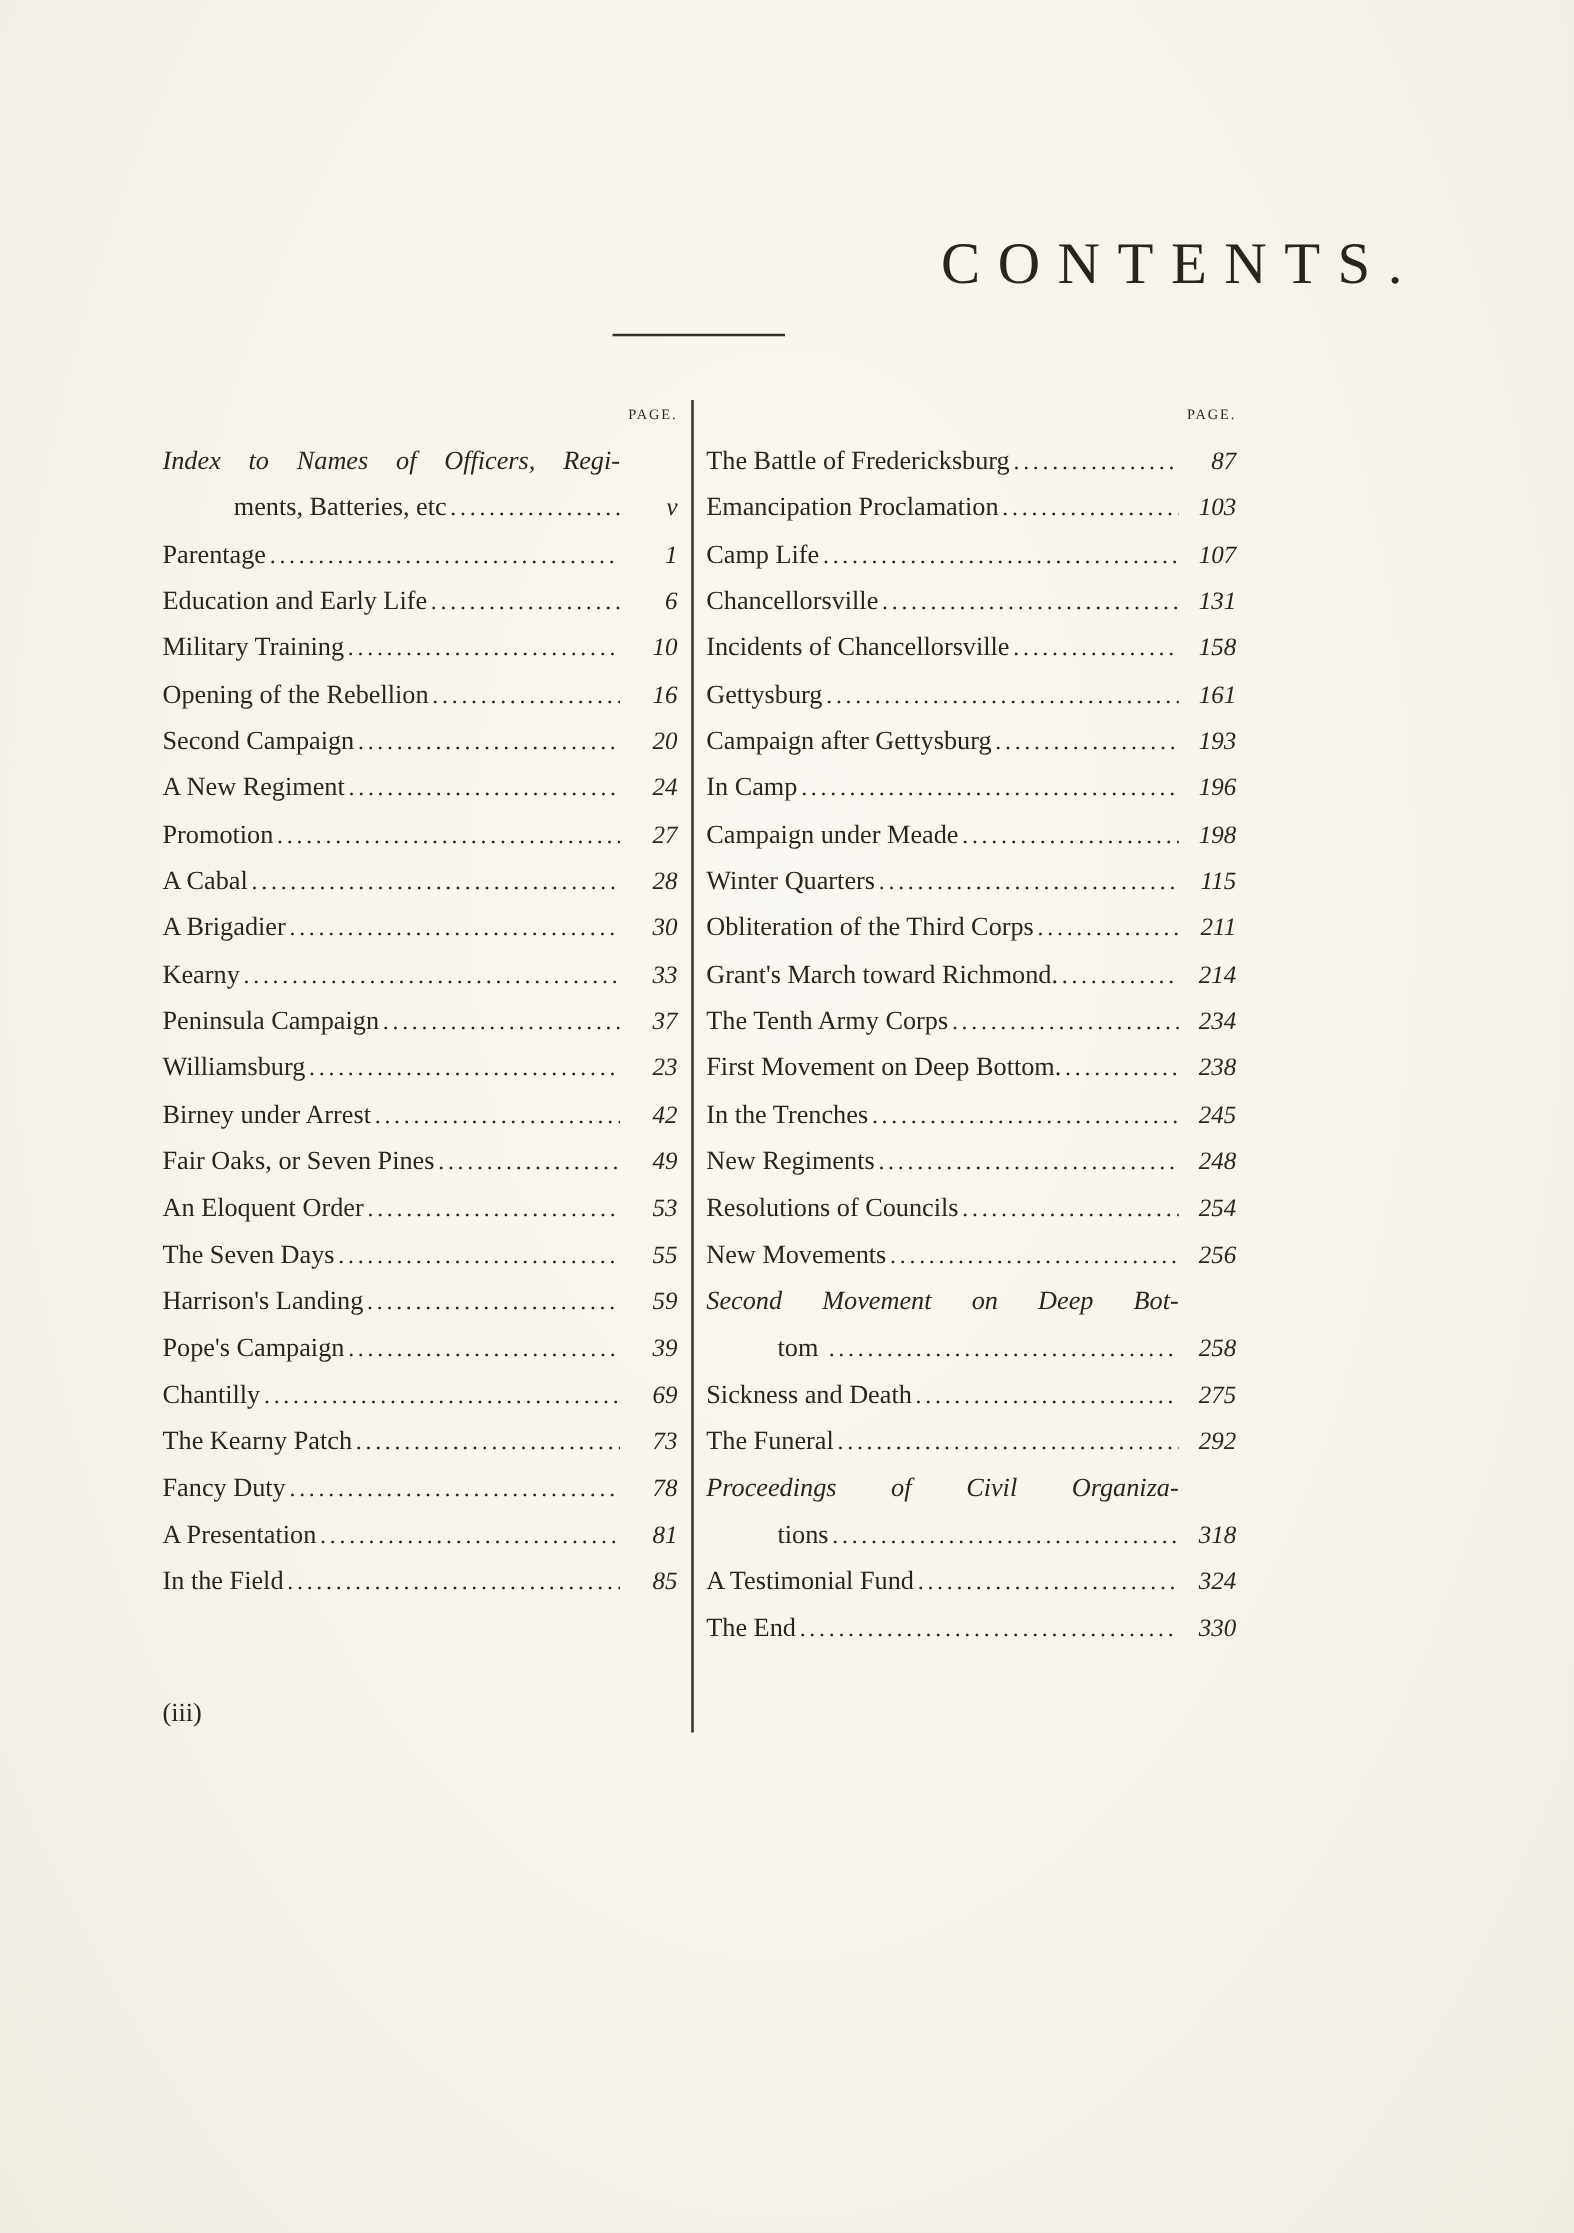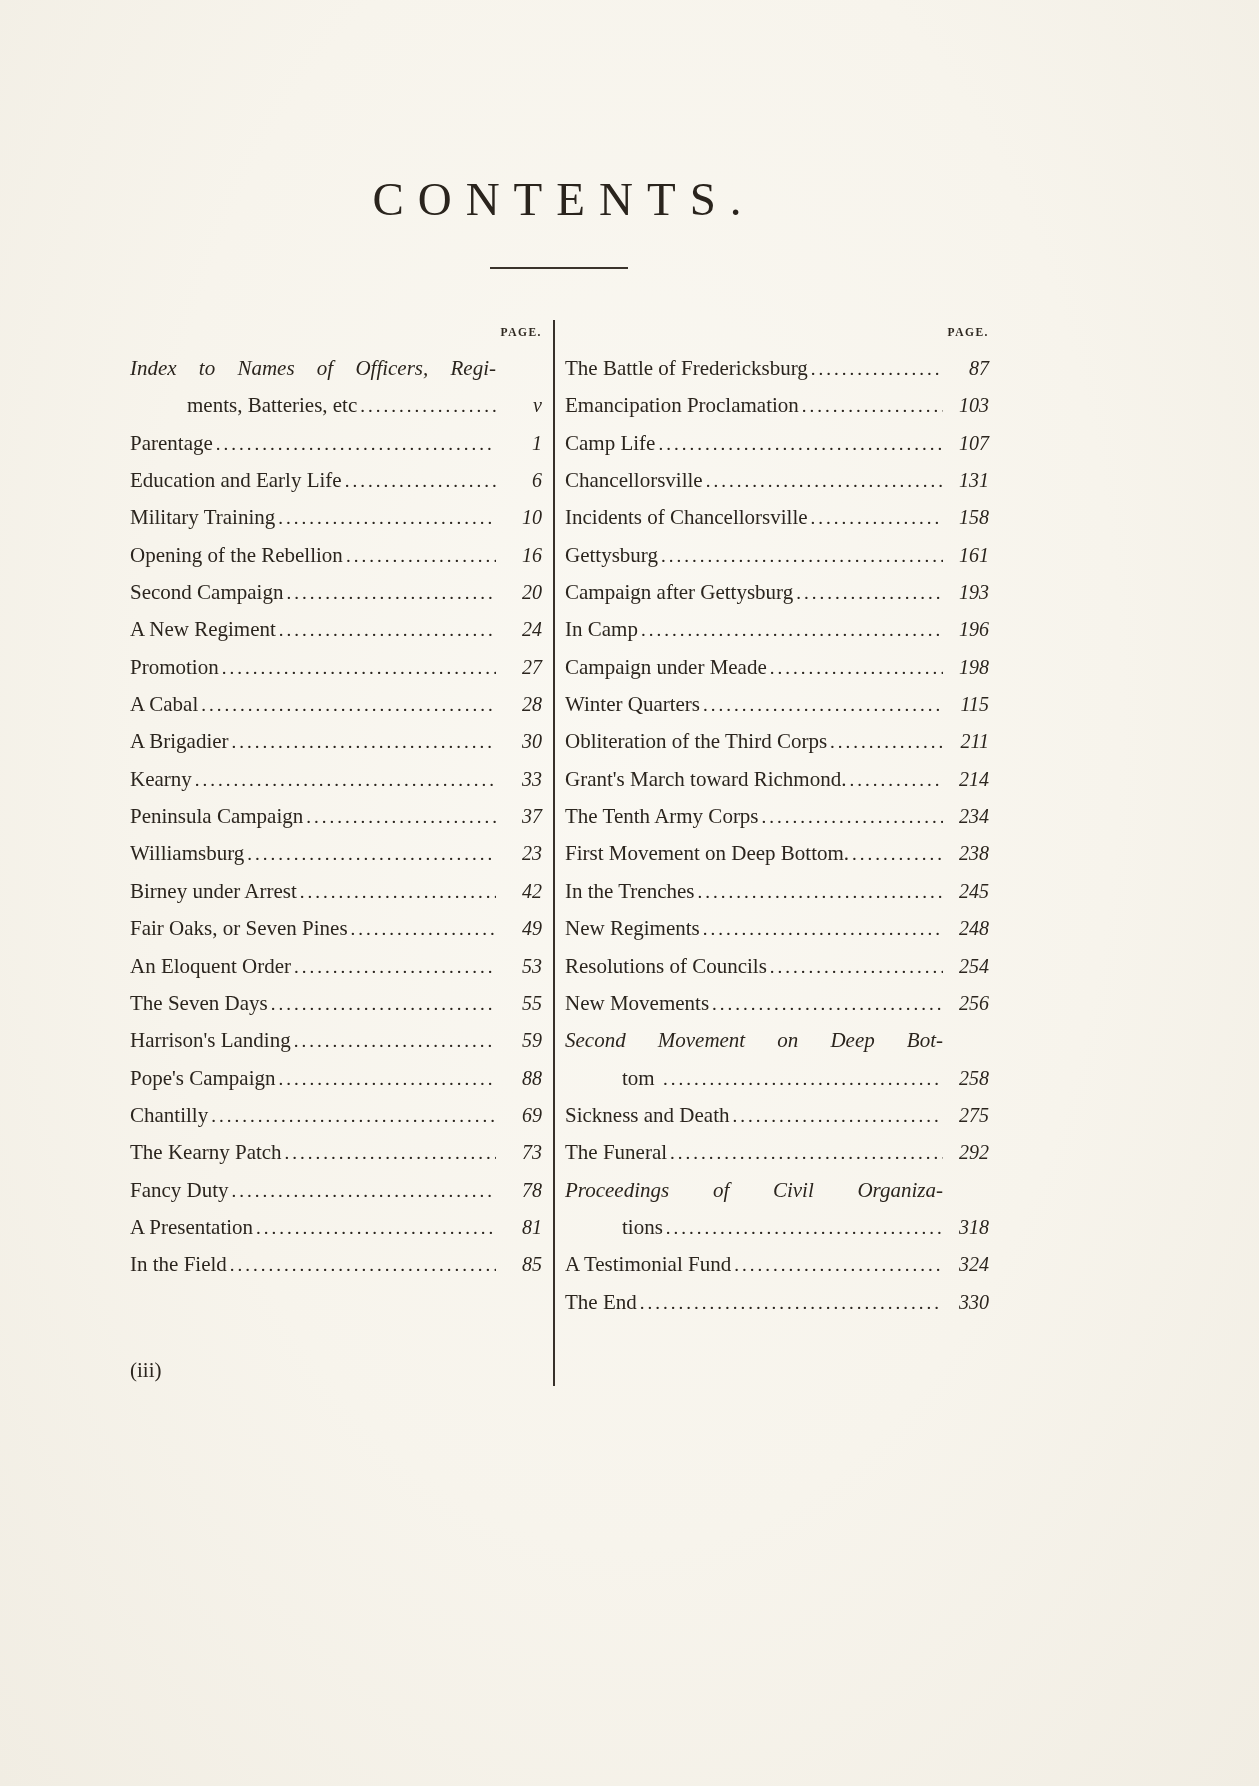--- a/index.html
+++ b/index.html
@@ -18,22 +18,22 @@
     width: 1259px;
     height: 1786px;
     overflow: hidden;
     background: radial-gradient(ellipse at 50% 40%, #faf8f2 0%, #f7f4ec 55%, #f1ede3 100%);
   }
   .title {
     position: absolute;
     top: 168px;
     left: 0;
     width: 1120px;
-    margin: 4px;
-    text-align: center;
+    margin: 16px;
+    text-align: right;
     font-size: 47px;
     font-weight: normal;
     letter-spacing: 14px;
     color: #2a241d;
   }
   .rule {
     position: absolute;
     top: 267px;
     left: 490px;
     width: 138px;
@@ -58,21 +58,21 @@
     height: 1066px;
     background: #37302a;
     margin-left: 11px;
     margin-right: 10px;
   }
   .col-header {
     height: 30px;
     line-height: 24px;
     text-align: right;
     font-size: 11.5px;
-    font-weight: bold;
+    font-weight: normal;
     letter-spacing: 1.5px;
     color: #2e2archive820;
     color: #2e2820;
   }
   .toc-row {
     display: flex;
     align-items: baseline;
     height: 37.35px;
     line-height: 37.35px;
     font-size: 21px;
@@ -222,21 +222,21 @@
             <span class="toc-page">55</span>
           </div>
           <div class="toc-row">
             <span class="toc-title">Harrison's Landing</span>
             <span class="toc-dots"></span>
             <span class="toc-page">59</span>
           </div>
           <div class="toc-row">
             <span class="toc-title">Pope's Campaign</span>
             <span class="toc-dots"></span>
-            <span class="toc-page">88</span>
+            <span class="toc-page">39</span>
           </div>
           <div class="toc-row">
             <span class="toc-title">Chantilly</span>
             <span class="toc-dots"></span>
             <span class="toc-page">69</span>
           </div>
           <div class="toc-row">
             <span class="toc-title">The Kearny Patch</span>
             <span class="toc-dots"></span>
             <span class="toc-page">73</span>

